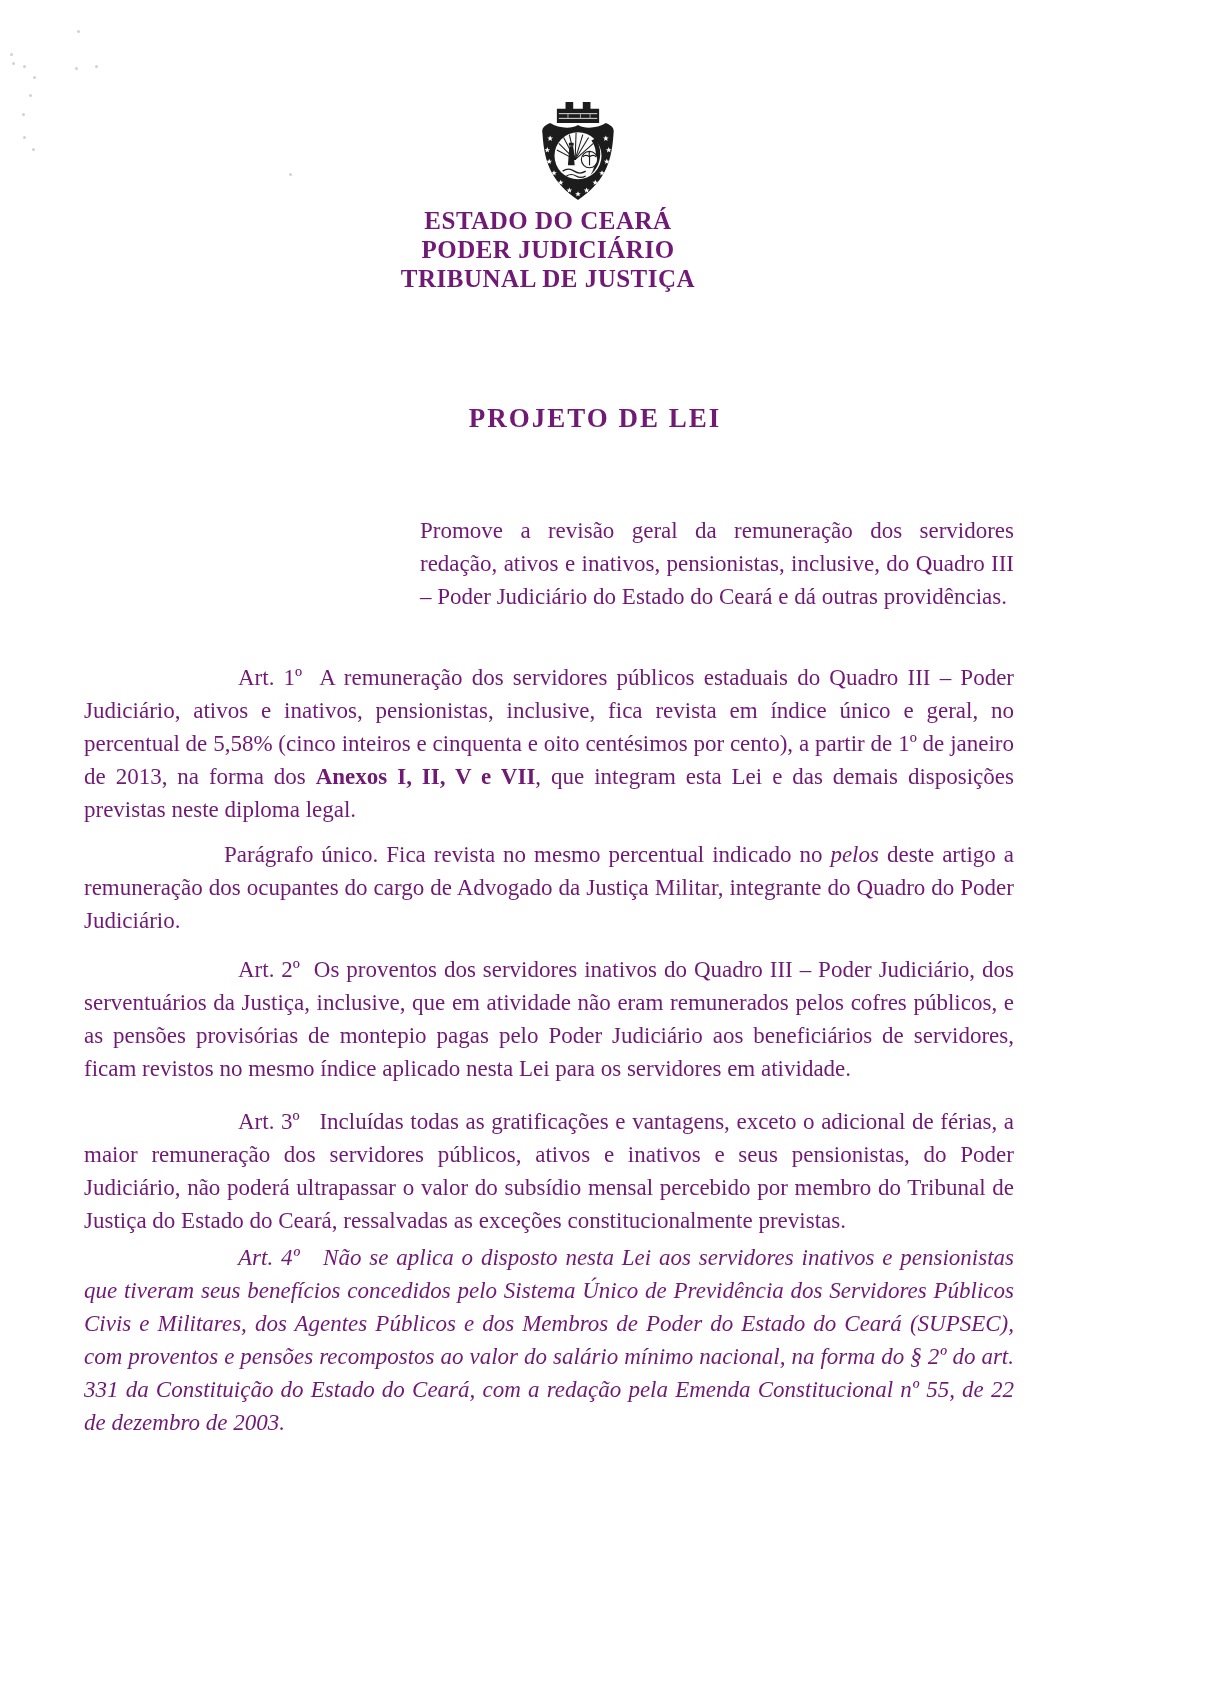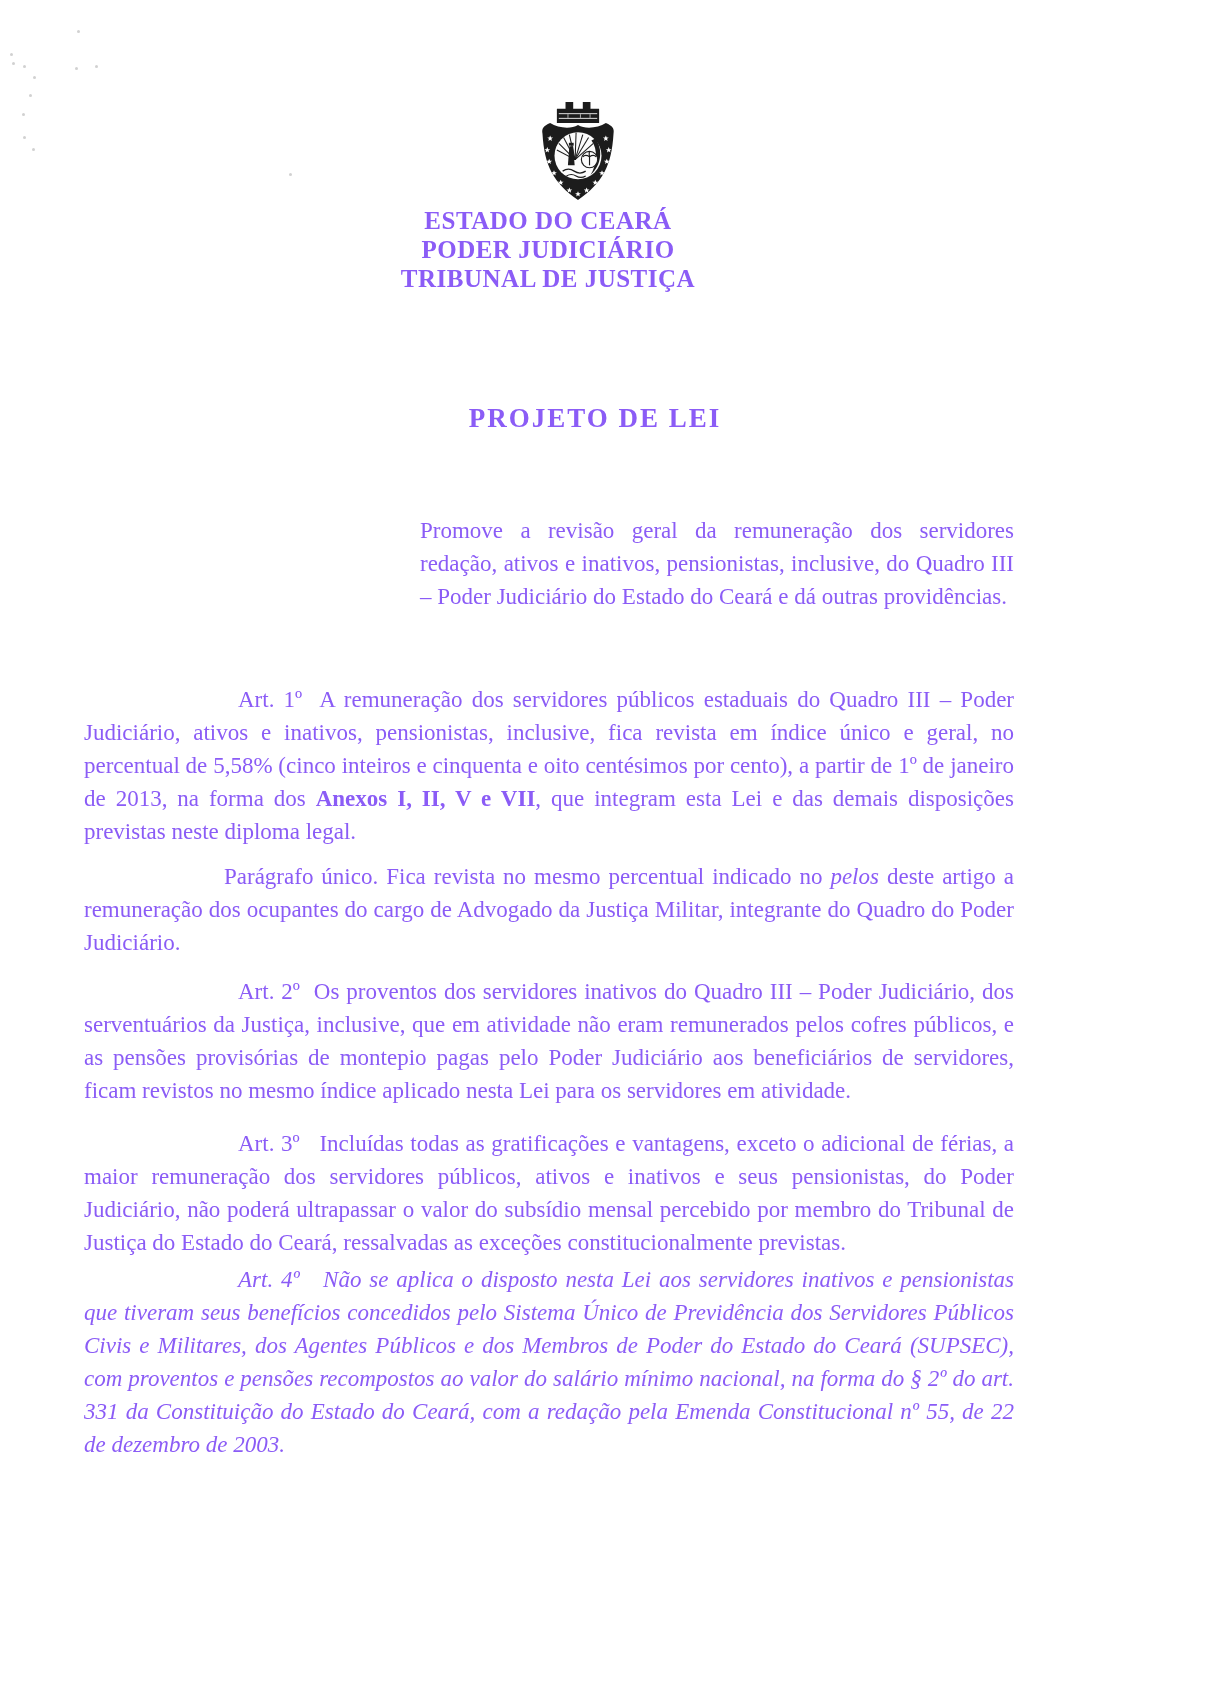--- a/index.html
+++ b/index.html
@@ -3,21 +3,21 @@
 <meta charset="utf-8">
 <style>
   html, body { margin: 0; padding: 0; background: #ffffff; }
   .page {
     position: relative;
     width: 1216px;
     height: 1703px;
     background: #ffffff;
     overflow: hidden;
     font-family: "Liberation Serif", serif;
-    color: #8b5cf6;
+    color: #701a75;
   }
   
   .speck {
     position: absolute;
     width: 3px; height: 3px;
     border-radius: 50%;
     background: #9a9a9a;
     opacity: 0.45;
   }
   .letterhead { padding-top: 98px; }
@@ -46,21 +46,21 @@
     margin: 0 202px 0 84px;
     font-size: 23px;
     line-height: 33px;
     text-align: justify;
   }
   .ementa {
     margin: 80px 0 0 336px;
     text-align: justify;
   }
   p.art { margin: 0; text-indent: 154px; }
-  p.art1 { margin-top: 70px; }
+  p.art1 { margin-top: 48px; }
   p.par-unico { margin-top: 12px; text-indent: 140px; }
   p.art2 { margin-top: 16px; }
   p.art3 { margin-top: 20px; }
   p.art4 { margin-top: 4px; font-style: italic; }
 </style>
 </head>
 <body>
 
 <div class="page">
 

